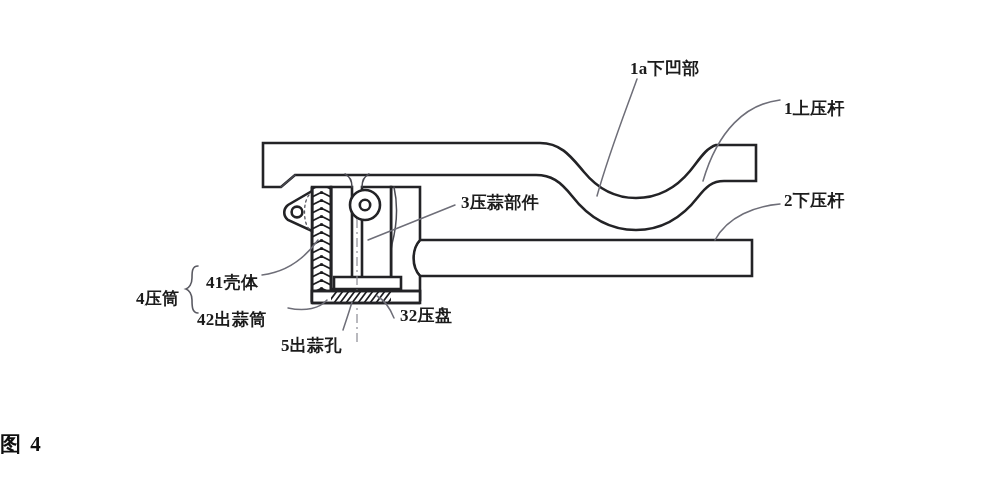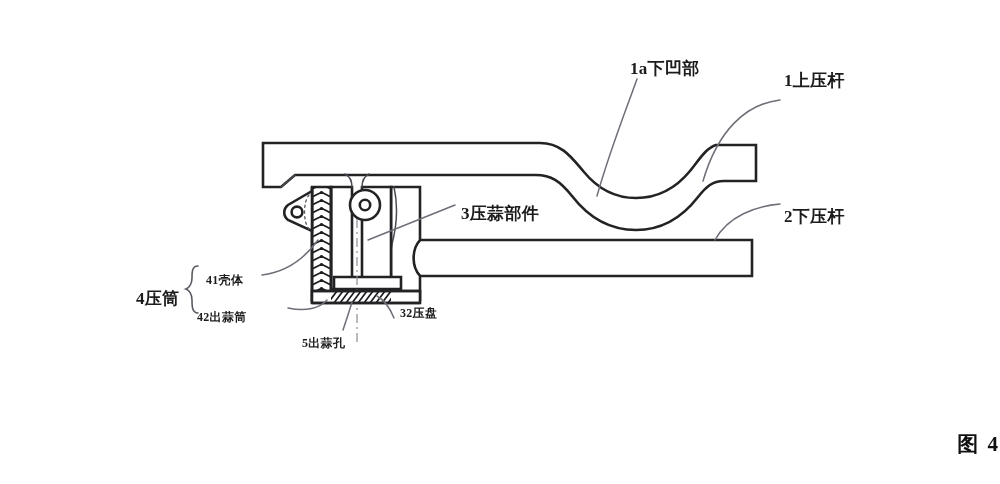--- a/index.html
+++ b/index.html
@@ -30,28 +30,28 @@
     position: absolute;
     white-space: nowrap;
     color: #1b1b1b;
     font-family: "Liberation Serif", "DejaVu Serif", serif;
     font-weight: 700;
     font-size: 17px;
     letter-spacing: 0.3px;
     line-height: 1;
   }
   .label.small {
-    font-size: 12px;
+    font-size: 17px;
   }
   .caption {
     position: absolute;
     left: 0;
     top: 430px;
     width: 1000px;
-    text-align: right;
+    text-align: left;
     color: #101010;
     font-family: "Liberation Serif", "DejaVu Serif", serif;
     font-weight: 700;
     font-size: 21px;
     letter-spacing: 2px;
   }
   .outline-dark {
     fill: none;
     stroke: #232326;
     stroke-width: 2.6;
@@ -247,31 +247,31 @@
       <path class="brace" d="M198,266
                C192,266 192,272 192,278
                C192,284 189,288 186,289
                C189,290 192,294 192,300
                C192,306 192,313 198,313"></path>
     </g>
   </svg>
 
   <div class="label" style="left:630px; top:60px;">1a下凹部</div>
 
-  <div class="label" style="left:784px; top:72px;">1上压杆</div>
-
-  <div class="label" style="left:784px; top:208px;">2下压杆</div>
-
-  <div class="label" style="left:461px; top:205px;">3压蒜部件</div>
+  <div class="label" style="left:784px; top:100px;">1上压杆</div>
+
+  <div class="label" style="left:784px; top:192px;">2下压杆</div>
+
+  <div class="label" style="left:461px; top:194px;">3压蒜部件</div>
 
   <div class="label" style="left:136px; top:290px;">4压筒</div>
 
   <div class="label small" style="left:206px; top:274px;">41壳体</div>
 
   <div class="label small" style="left:197px; top:311px;">42出蒜筒</div>
 
-  <div class="label small" style="left:281px; top:337px;margin-left:21px;">5出蒜孔</div>
+  <div class="label small" style="left:281px; top:337px;">5出蒜孔</div>
 
   <div class="label small" style="left:400px; top:307px;">32压盘</div>
 
   <div class="caption">图 4</div>
 
 </div>
 
 </body></html>

